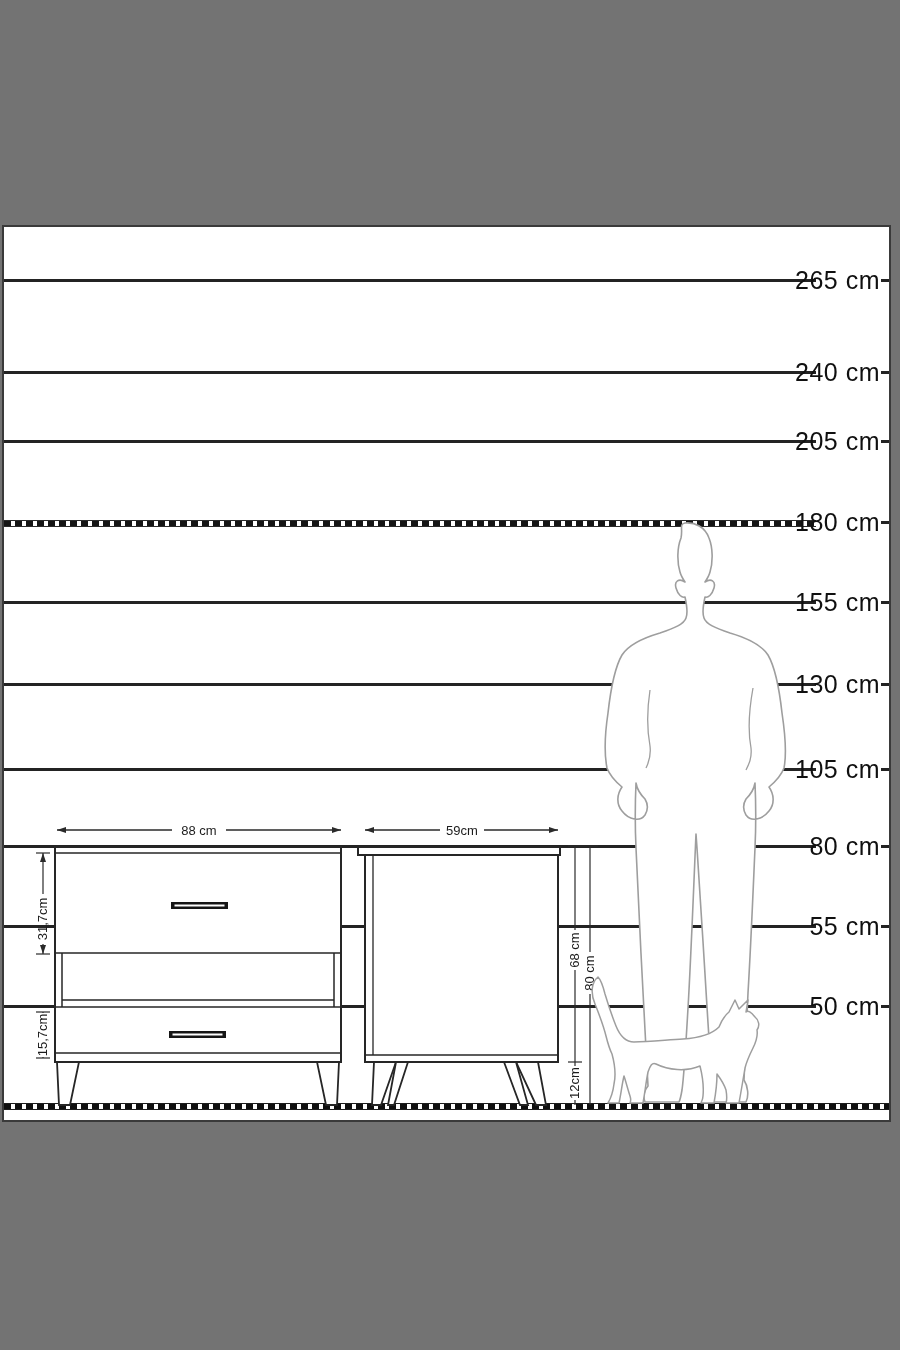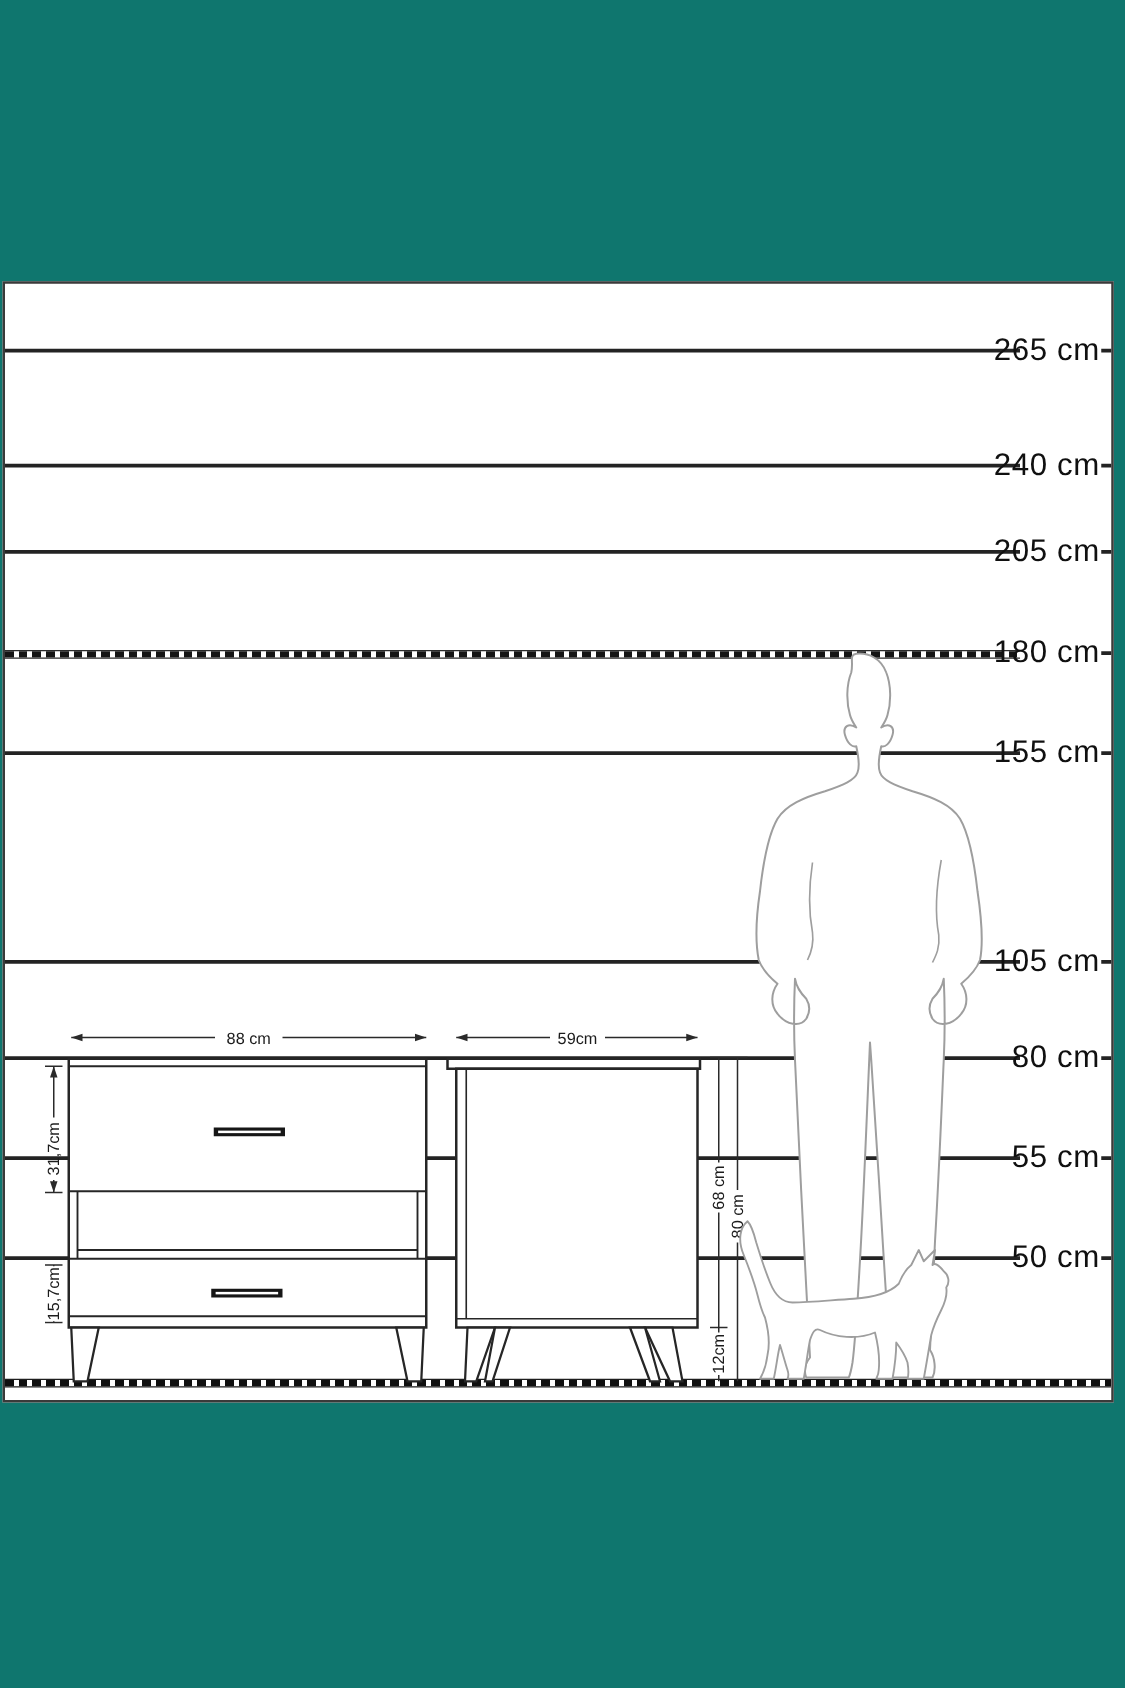--- a/index.html
+++ b/index.html
@@ -1,17 +1,17 @@
 <!DOCTYPE html>
 <html><head>
 <meta charset="utf-8">
 <style>
   html,body{margin:0;padding:0;background:#ffffff;}
   .stage{
-    position:relative;width:900px;height:1350px;background:#0f766e;overflow:hidden;
+    position:relative;width:900px;height:1350px;background:#737373;overflow:hidden;
     font-family:"Liberation Sans","DejaVu Sans",sans-serif;
   }
   .frame{
     position:absolute;left:2px;top:225px;width:885px;height:893px;
     border:2px solid #3a3a3a;background:#ffffff;
   }
   .row{position:absolute;left:0;right:0;height:28px;}
   .row .ln{
     position:absolute;left:0;right:73px;top:50%;height:3px;margin-top:-2px;
     background:#232323;
@@ -60,20 +60,25 @@
       <div class="tick"></div>
     </div>
     <div class="row" style="top:282px">
       <div class="ln dashed"></div>
       <div class="lbl">180 cm</div>
       <div class="tick"></div>
     </div>
     <div class="row" style="top:362px">
       <div class="ln"></div>
       <div class="lbl">155 cm</div>
+      <div class="tick"></div>
+    </div>
+    <div class="row" style="top:444px">
+      <div class="ln"></div>
+      <div class="lbl">130 cm</div>
       <div class="tick"></div>
     </div>
     <div class="row" style="top:529px">
       <div class="ln"></div>
       <div class="lbl">105 cm</div>
       <div class="tick"></div>
     </div>
     <div class="row" style="top:606px">
       <div class="ln"></div>
       <div class="lbl">80 cm</div>

